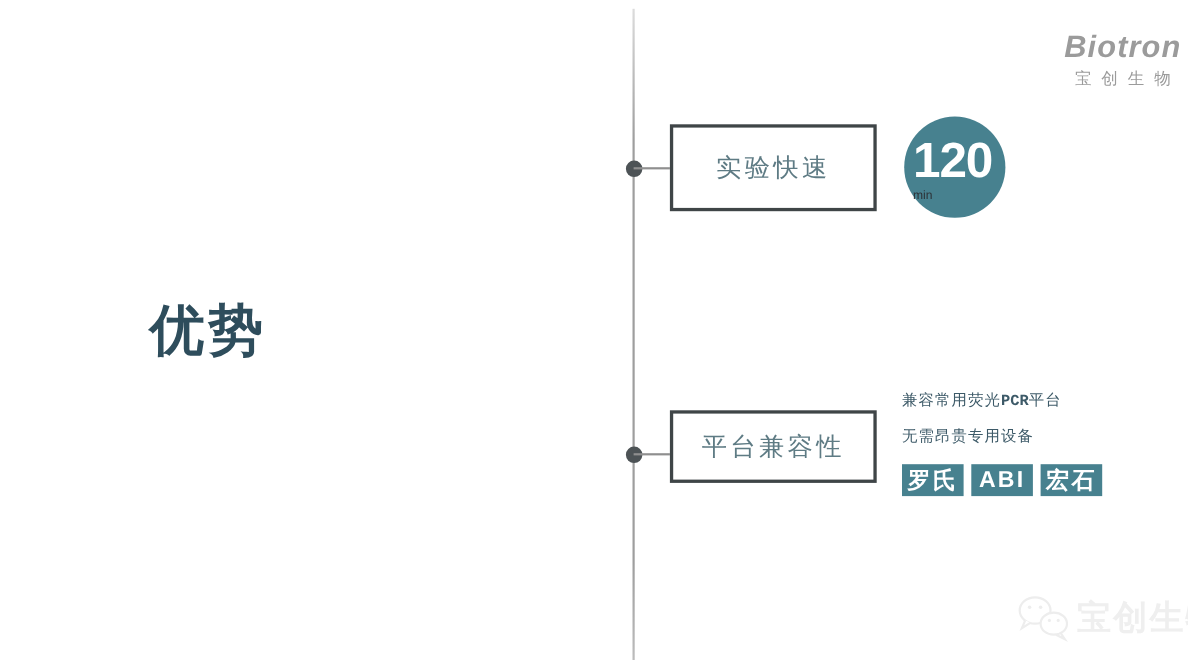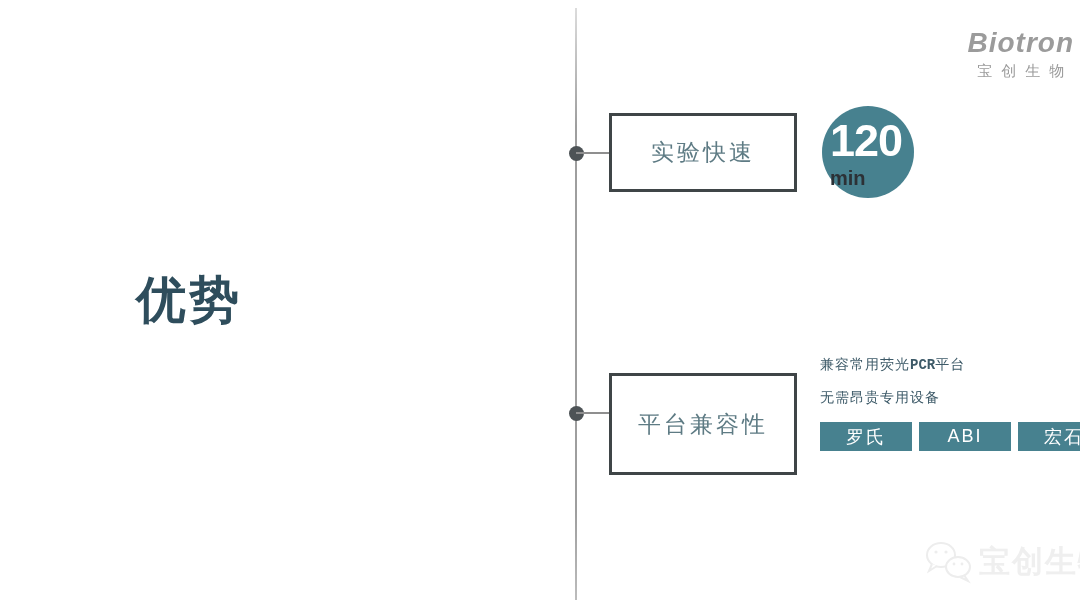--- a/index.html
+++ b/index.html
@@ -40,50 +40,50 @@
   }
   .conn1{top:152px;}
   .conn2{top:412px;}
   
   .node-box{
     position:absolute;left:573px;width:188px;box-sizing:border-box;
     border:3px solid var(--box-border,#3f4547);background:#ffffff;
     display:flex;align-items:center;justify-content:center;
   }
   .box1{top:113px;height:79px;}
-  .box2{top:373px;height:102px;}
+  .box2{top:373px;height:66px;}
   .node-box span{
     font-size:23px;color:var(--box-text,#5e7b84);letter-spacing:3px;
   }
   
   .circle-badge{
     position:absolute;left:786px;top:106px;width:92px;height:92px;
     border-radius:50%;background:var(--teal,#47818f);
     display:flex;align-items:center;overflow:visible;
   }
   .time{display:flex;align-items:baseline;margin-left:7px;white-space:nowrap;flex-direction:column;}
   .time .value{
     font-size:45px;font-weight:bold;color:#ffffff;letter-spacing:-1px;
     font-family:"Liberation Sans","DejaVu Sans",sans-serif;
   }
   .time .unit{
-    font-size:20px;font-weight:bold;color:var(--unit-dark,#2c3136);margin-left:1px;
+    font-size:11px;font-weight:normal;color:var(--unit-dark,#2c3136);margin-left:1px;
   }
   
   .detail{position:absolute;left:784px;top:350px;}
   .detail-line{
     font-size:14px;color:var(--detail-text,#3d5a68);
     line-height:31px;letter-spacing:1px;white-space:nowrap;font-family:Liberation Mono, monospace;
   }
   .detail-line .pcr{font-weight:bold;letter-spacing:0;}
   .detail-line2{margin-top:2px;}
   .platform-badges{margin-top:8px;display:flex;gap:7px;}
   .pbadge{
-    width:92px;height:29px;background:var(--teal,#47818f);color:#ffffff;
-    font-weight:normal;font-size:18px;letter-spacing:2px;
+    width:56px;height:29px;background:var(--teal,#47818f);color:#ffffff;
+    font-weight:bold;font-size:21px;letter-spacing:2px;
     display:flex;align-items:center;justify-content:center;
   }
   
   .watermark{
     position:absolute;left:888px;top:540px;display:flex;align-items:center;gap:5px;
   }
   .wm-text{
     font-size:31px;font-weight:bold;color:#efefef;letter-spacing:2px;white-space:nowrap;
   }
 </style>

